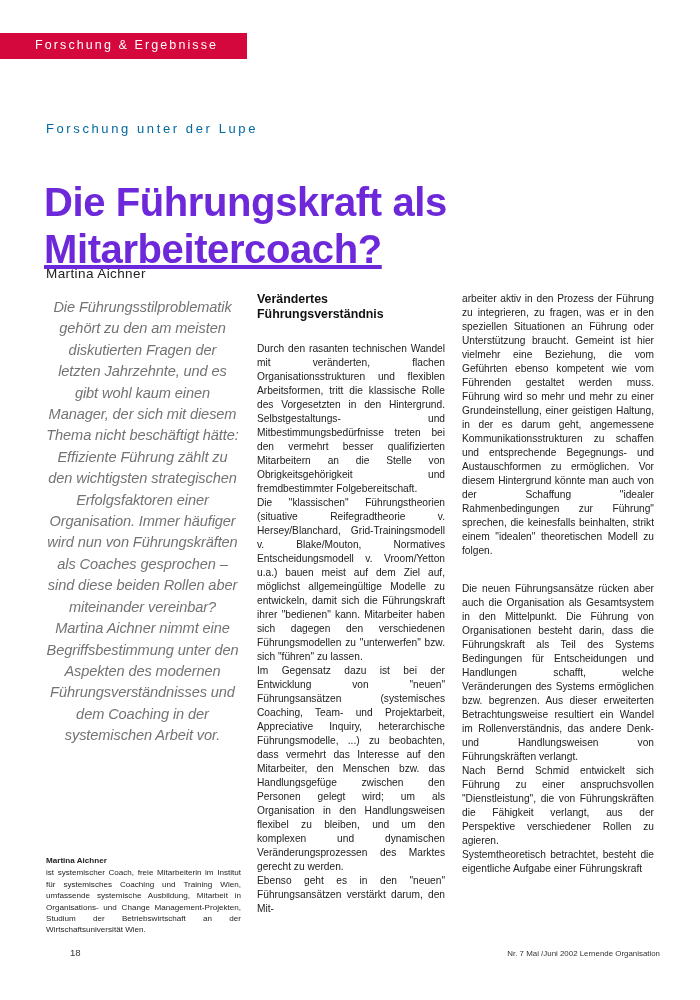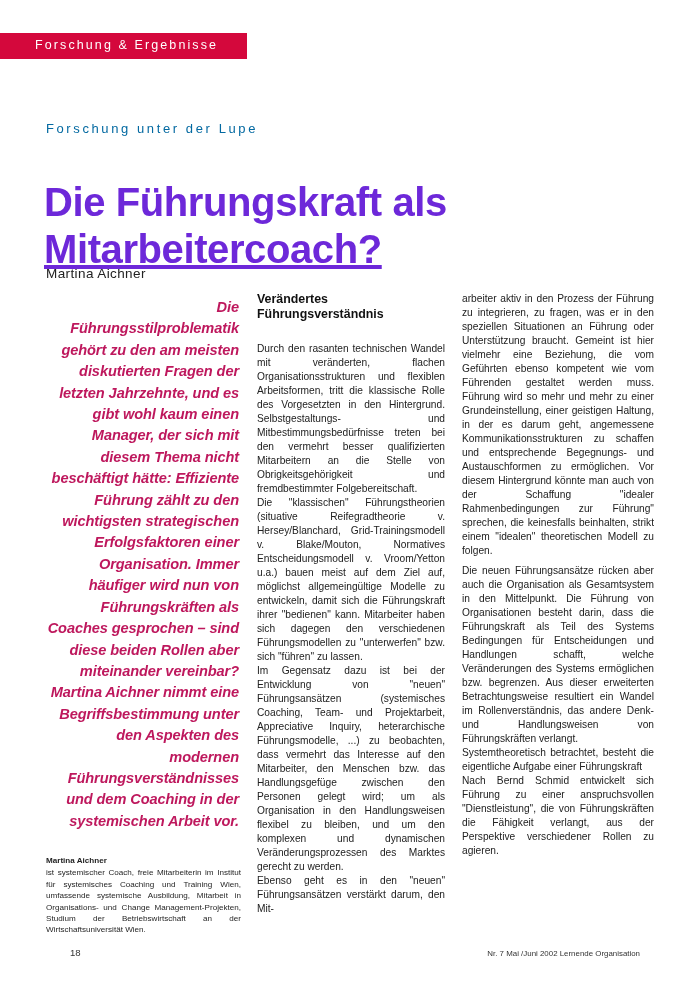--- a/index.html
+++ b/index.html
@@ -73,23 +73,23 @@
   .byline {
     font-size: 13.5px;
     color: #222;
     letter-spacing: 0.4px;
     margin-bottom: 16px;
   }
   .lead {
     font-size: 14.6px;
     line-height: 21.4px;
     font-style: italic;
-    font-weight: bold;
-    color: #be185d;
-    text-align: right;
+    font-weight: normal;
+    color: #737373;
+    text-align: center;
     letter-spacing: -0.1px;
   }
 
   .bio {
     position: absolute;
     left: 46px;
     top: 855px;
     width: 195px;
     font-size: 8.1px;
     line-height: 11.4px;
@@ -127,34 +127,34 @@
   .body-p {
     font-size: 10.2px;
     line-height: 14px;
     color: #212121;
     text-align: justify;
     margin: 0;
     -webkit-hyphens: none;
     hyphens: none;
   }
   .body-p + .body-p { margin-top: 0px; }
-  .body-p.gap { margin-top: 6px; }
+  .body-p.gap { margin-top: 24px; }
 
   
   .folio {
     position: absolute;
     left: 46px;
     top: 947px;
     font-size: 9.6px;
     color: #333;
     margin-left: 24px;
   }
   .imprint {
     position: absolute;
-    right: 60px;
+    right: 40px;
     top: 949px;
     font-size: 7.9px;
     color: #333;
     white-space: nowrap;
     padding-left: 16px;
   }
 </style>
 </head>
 <body>
 
@@ -187,20 +187,20 @@
     </h2>
     <p class="body-p">Durch den rasanten technischen Wandel mit veränderten, flachen Organisationsstrukturen und flexiblen Arbeitsformen, tritt die klassische Rolle des Vorgesetzten in den Hintergrund. Selbstgestaltungs- und Mitbestimmungsbedürfnisse treten bei den vermehrt besser qualifizierten Mitarbeitern an die Stelle von Obrigkeitsgehörigkeit und fremdbestimmter Folgebereitschaft.</p>
     <p class="body-p">Die "klassischen" Führungstheorien (situative Reifegradtheorie v. Hersey/Blanchard, Grid-Trainingsmodell v. Blake/Mouton, Normatives Entscheidungsmodell v. Vroom/Yetton u.a.) bauen meist auf dem Ziel auf, möglichst allgemeingültige Modelle zu entwickeln, damit sich die Führungskraft ihrer "bedienen" kann. Mitarbeiter haben sich dagegen den verschiedenen Führungsmodellen zu "unterwerfen" bzw. sich "führen" zu lassen.</p>
     <p class="body-p">Im Gegensatz dazu ist bei der Entwicklung von "neuen" Führungsansätzen (systemisches Coaching, Team- und Projektarbeit, Appreciative Inquiry, heterarchische Führungsmodelle, ...) zu beobachten, dass vermehrt das Interesse auf den Mitarbeiter, den Menschen bzw. das Handlungsgefüge zwischen den Personen gelegt wird; um als Organisation in den Handlungsweisen flexibel zu bleiben, und um den komplexen und dynamischen Veränderungsprozessen des Marktes gerecht zu werden.</p>
     <p class="body-p">Ebenso geht es in den "neuen" Führungsansätzen verstärkt darum, den Mit-</p>
   </div>
 
   <div class="col3">
     <p class="body-p">arbeiter aktiv in den Prozess der Führung zu integrieren, zu fragen, was er in den speziellen Situationen an Führung oder Unterstützung braucht. Gemeint ist hier vielmehr eine Beziehung, die vom Geführten ebenso kompetent wie vom Führenden gestaltet werden muss. Führung wird so mehr und mehr zu einer Grundeinstellung, einer geistigen Haltung, in der es darum geht, angemessene Kommunikationsstrukturen zu schaffen und entsprechende Begegnungs- und Austauschformen zu ermöglichen. Vor diesem Hintergrund könnte man auch von der Schaffung "idealer Rahmenbedingungen zur Führung" sprechen, die keinesfalls beinhalten, strikt einem "idealen" theoretischen Modell zu folgen.</p>
     <p class="body-p gap">Die neuen Führungsansätze rücken aber auch die Organisation als Gesamtsystem in den Mittelpunkt. Die Führung von Organisationen besteht darin, dass die Führungskraft als Teil des Systems Bedingungen für Entscheidungen und Handlungen schafft, welche Veränderungen des Systems ermöglichen bzw. begrenzen. Aus dieser erweiterten Betrachtungsweise resultiert ein Wandel im Rollenverständnis, das andere Denk- und Handlungsweisen von Führungskräften verlangt.</p>
+    <p class="body-p">Nach Bernd Schmid entwickelt sich Führung zu einer anspruchsvollen "Dienstleistung", die von Führungskräften die Fähigkeit verlangt, aus der Perspektive verschiedener Rollen zu agieren.</p>
     <p class="body-p">Systemtheoretisch betrachtet, besteht die eigentliche Aufgabe einer Führungskraft</p>
-    <p class="body-p">Nach Bernd Schmid entwickelt sich Führung zu einer anspruchsvollen "Dienstleistung", die von Führungskräften die Fähigkeit verlangt, aus der Perspektive verschiedener Rollen zu agieren.</p>
   </div>
 
   <div class="folio">18</div>
   <div class="imprint">Nr. 7 Mai /Juni 2002 Lernende Organisation</div>
 
 </div>
 
 </body></html>

